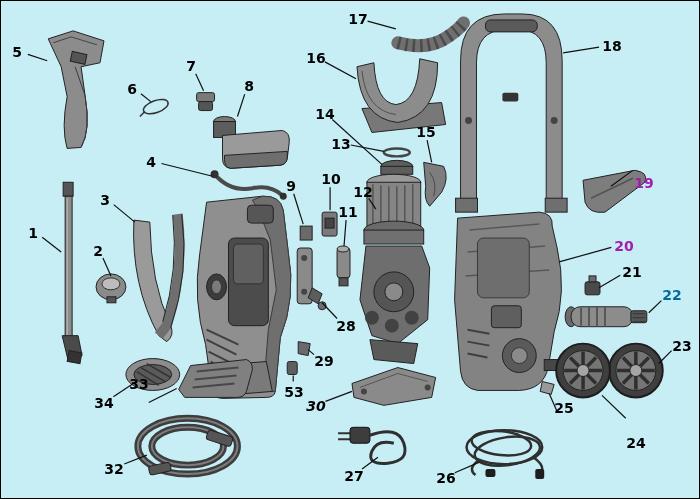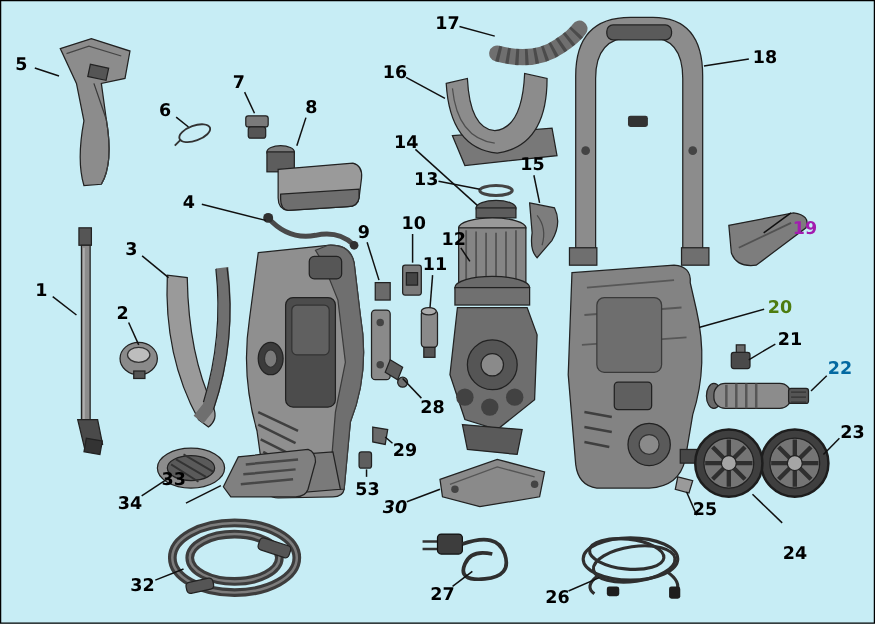--- a/index.html
+++ b/index.html
@@ -306,21 +306,21 @@
       <div class="part-label" style="left: 330px; top: 178px; color: rgb(0, 0, 0);">10</div>
       <div class="part-label" style="left: 347px; top: 211px; color: rgb(0, 0, 0);">11</div>
       <div class="part-label" style="left: 362px; top: 191px; color: rgb(0, 0, 0);">12</div>
       <div class="part-label" style="left: 340px; top: 143px; color: rgb(0, 0, 0);">13</div>
       <div class="part-label" style="left: 324px; top: 113px; color: rgb(0, 0, 0);">14</div>
       <div class="part-label" style="left: 425px; top: 131px; color: rgb(0, 0, 0);">15</div>
       <div class="part-label" style="left: 315px; top: 57px; color: rgb(0, 0, 0);">16</div>
       <div class="part-label" style="left: 357px; top: 18px; color: rgb(0, 0, 0);">17</div>
       <div class="part-label" style="left: 611px; top: 45px; color: rgb(0, 0, 0);">18</div>
       <div class="part-label" style="left: 643px; top: 154px; color: #a21caf; margin-top: 28px;">19</div>
-      <div class="part-label" style="left: 623px; top: 245px; color: #4d7c0f;">20</div>
+      <div class="part-label" style="left: 623px; top: 245px; color: #a21caf;">20</div>
       <div class="part-label" style="left: 631px; top: 271px; color: rgb(0, 0, 0);">21</div>
       <div class="part-label" style="left: 671px; top: 294px; color: #0369a1;">22</div>
       <div class="part-label" style="left: 681px; top: 345px; color: rgb(0, 0, 0);">23</div>
       <div class="part-label" style="left: 635px; top: 442px; color: rgb(0, 0, 0);">24</div>
       <div class="part-label" style="left: 563px; top: 407px; color: rgb(0, 0, 0);">25</div>
       <div class="part-label" style="left: 445px; top: 477px; color: rgb(0, 0, 0);">26</div>
       <div class="part-label" style="left: 353px; top: 475px; color: rgb(0, 0, 0); text-align: right;">27</div>
       <div class="part-label" style="left: 345px; top: 325px; color: rgb(0, 0, 0);">28</div>
       <div class="part-label" style="left: 323px; top: 360px; color: rgb(0, 0, 0);">29</div>
       <div class="part-label" style="left: 315px; top: 405px; color: rgb(0, 0, 0); font-style: italic;">30</div>

